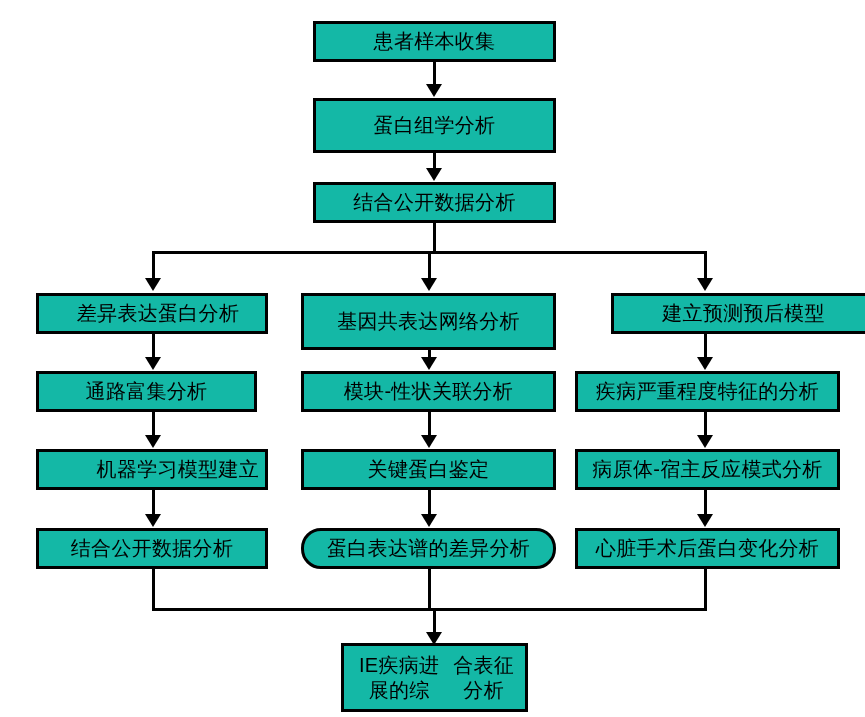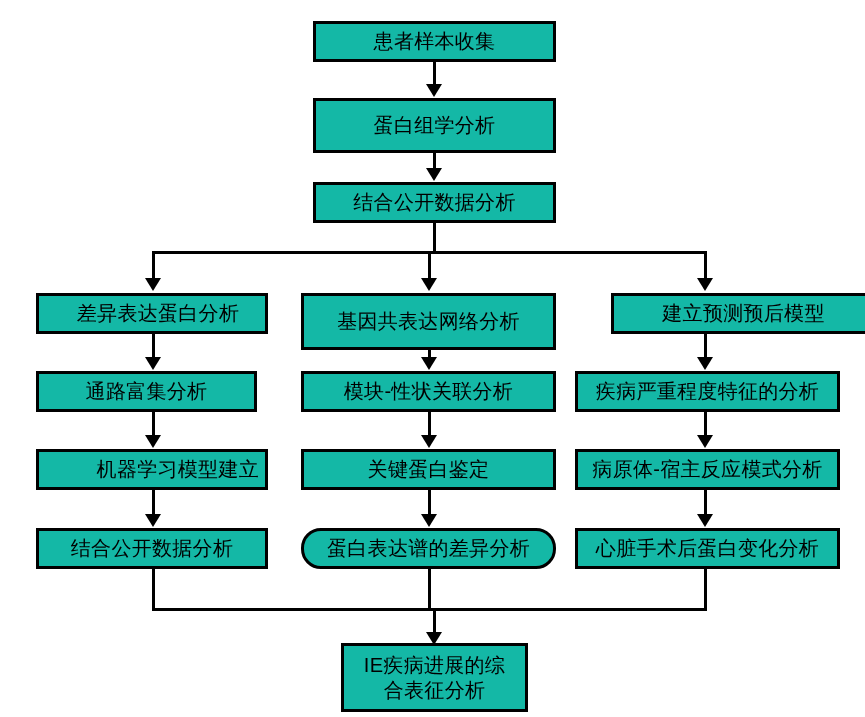--- a/index.html
+++ b/index.html
@@ -161,18 +161,18 @@
   <div class="arrowhead" style="left:697px; top:514px;"></div>
 
   <div class="vline" style="left:152px; top:569px; height:42px;"></div>
   <div class="vline" style="left:428px; top:569px; height:42px;"></div>
   <div class="vline" style="left:704px; top:569px; height:42px;"></div>
   <div class="hline" style="left:152px; top:608px; width:555px;"></div>
 
   <div class="vline" style="left:433px; top:608px; height:27px;"></div>
   <div class="arrowhead" style="left:426px; top:632px;"></div>
 
-  <div class="node two-line" style="left:341px; top:643px; width:187px; height:69px; flex-direction:column;">
+  <div class="node two-line" style="left:341px; top:643px; width:187px; height:69px; flex-direction:row;">
     <span>IE疾病进展的综</span>
     <span>合表征分析</span>
   </div>
 
 </div>
 
 </body></html>

